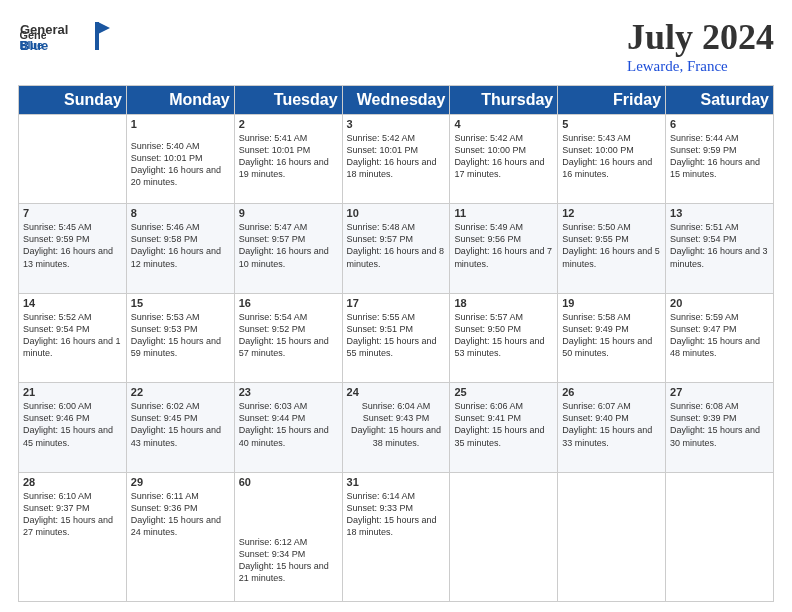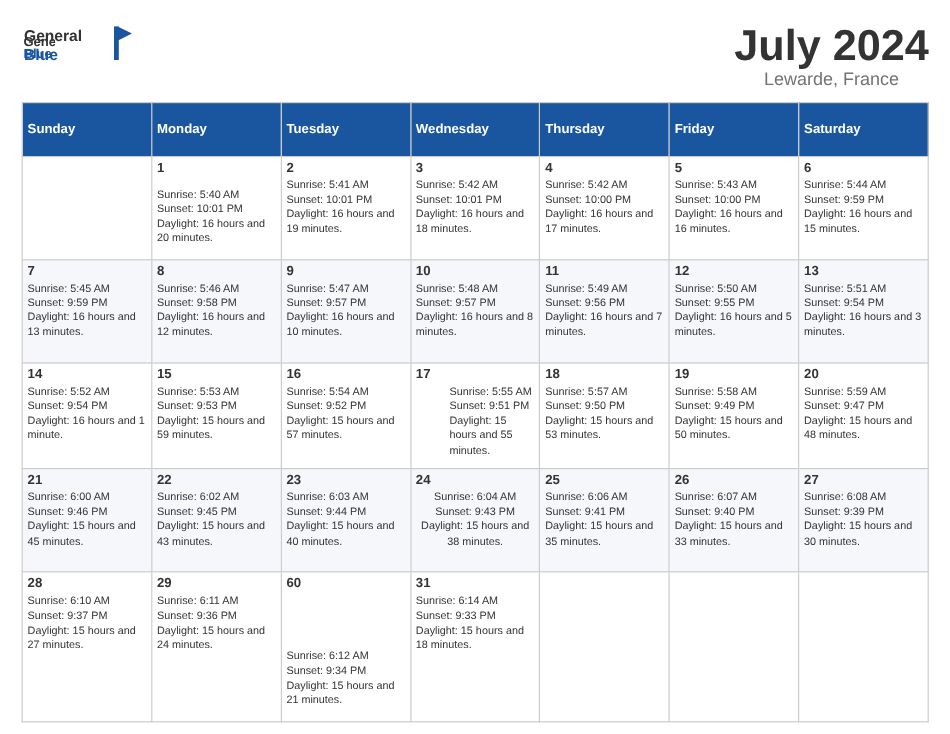--- a/index.html
+++ b/index.html
@@ -26,44 +26,45 @@
     .logo {
       display: flex;
       align-items: center;
       gap: 4px;
     }
     .logo-icon {
       width: 28px;
       height: 28px;
     }
     .title-block {
-      text-align: center;
+      text-align: left;
+      font-family: Liberation Serif, serif;
     }
     .main-title {
       font-size: 36px;
       font-weight: bold;
       color: #333;
       line-height: 1.1;
     }
     .subtitle {
       font-size: 15px;
-      color: #737373;
+      color: #1d4ed8;
     }
     .calendar-table {
       width: 100%;
       border-collapse: collapse;
       flex: 1;
     }
     .calendar-table th {
       background-color: #1a56a0;
       color: #fff;
-      font-size: 11px;
+      font-size: 16px;
       font-weight: bold;
-      padding: 16px 4px;
-      text-align: left;
+      padding: 5px 4px;
+      text-align: right;
       border: 1px solid #ccc;
     }
     .calendar-table td {
       border: 1px solid #ccc;
       vertical-align: top;
       padding: 3px 4px;
       font-size: 9.5px;
       color: #333;
       width: calc(100% / 7);
       height: 80px;
@@ -230,21 +231,21 @@
 Daylight: 15 hours and 59 minutes.</div>
           </td>
           <td>
             <span class="day-number">16</span>
             <div class="day-info" style="white-space: pre-line;">Sunrise: 5:54 AM
 Sunset: 9:52 PM
 Daylight: 15 hours and 57 minutes.</div>
           </td>
           <td>
             <span class="day-number">17</span>
-            <div class="day-info" style="white-space: pre-line; margin-left: 28px;">Sunrise: 5:55 AM
+            <div class="day-info" style="white-space: pre-line;">Sunrise: 5:55 AM
 Sunset: 9:51 PM
 Daylight: 15 hours and 55 minutes.</div>
           </td>
           <td>
             <span class="day-number">18</span>
             <div class="day-info" style="white-space: pre-line;">Sunrise: 5:57 AM
 Sunset: 9:50 PM
 Daylight: 15 hours and 53 minutes.</div>
           </td>
           <td>

